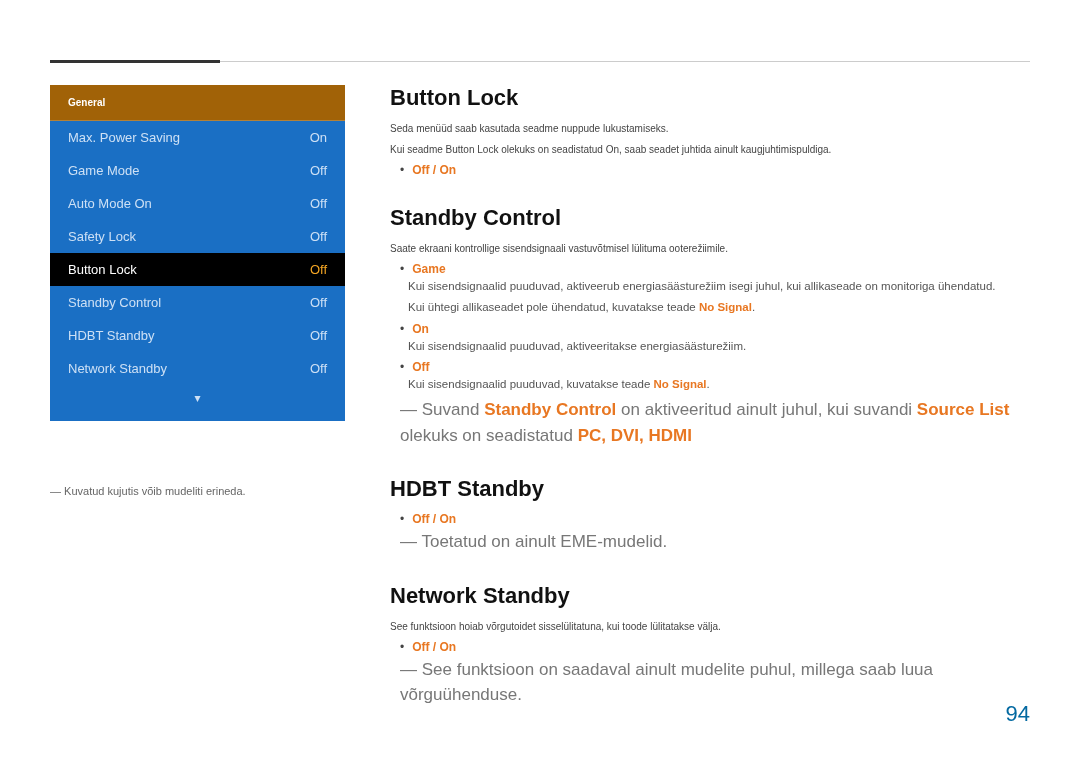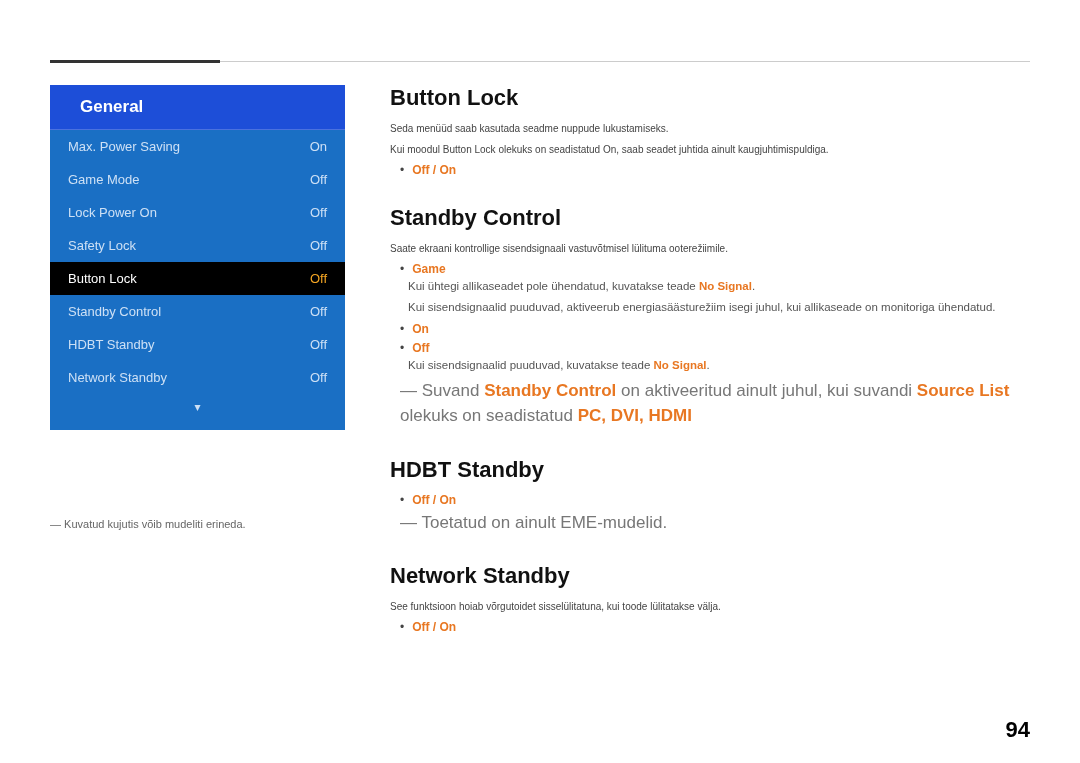--- a/index.html
+++ b/index.html
@@ -36,25 +36,25 @@
     
     .sidebar {
       position: absolute;
       top: 85px;
       left: 50px;
       width: 295px;
       background: #1a6fc4;
       padding-bottom: 10px;
     }
     .sidebar-title {
-      background: #1d4ed8;
+      background: #a16207;
       color: #fff;
-      font-size: 17px;
+      font-size: 10px;
       font-weight: bold;
-      padding: 12px 30px;
+      padding: 12px 18px;
       border-bottom: 1px solid rgba(255,255,255,0.2);
     }
     .sidebar-item {
       display: flex;
       justify-content: space-between;
       align-items: center;
       padding: 9px 18px;
       color: #cde0f5;
       font-size: 13px;
       cursor: pointer;
@@ -72,21 +72,21 @@
     .sidebar-arrow {
       text-align: center;
       padding: 6px;
       color: #cde0f5;
       font-size: 12px;
     }
 
     
     .sidebar-note {
       position: absolute;
-      top: 518px;
+      top: 485px;
       left: 50px;
       font-size: 11px;
       color: #666;
     }
 
     
     .main-content {
       position: absolute;
       top: 85px;
       left: 390px;
@@ -143,25 +143,24 @@
       color: #777;
       margin: 3px 0 3px 10px;
       line-height: 1.5;
     }
     .note-line::before {
       content: '— ';
     }
 
     .page-number {
       position: absolute;
-      bottom: 20px;
+      bottom: 36px;
       right: 50px;
       font-size: 22px;
-      color: #000000;
-      font-weight: bold;
+      color: #0369a1;
     }
   </style>
 </head>
 <body>
 
 <div class="top-lines">
   <div class="top-line-dark"></div>
   <div class="top-line-light"></div>
 </div>
 
@@ -171,21 +170,21 @@
   <div id="sidebar-items">
       <div class="sidebar-item">
         <span>Max. Power Saving</span>
         <span class="item-value">On</span>
       </div>
       <div class="sidebar-item">
         <span>Game Mode</span>
         <span class="item-value">Off</span>
       </div>
       <div class="sidebar-item">
-        <span>Lock Power On</span>
+        <span>Auto Mode On</span>
         <span class="item-value">Off</span>
       </div>
       <div class="sidebar-item">
         <span>Safety Lock</span>
         <span class="item-value">Off</span>
       </div>
       <div class="sidebar-item active">
         <span>Button Lock</span>
         <span class="item-value">Off</span>
       </div>
@@ -205,39 +204,40 @@
   <div class="sidebar-arrow">▾</div>
 </div>
 
 <div class="sidebar-note">― Kuvatud kujutis võib mudeliti erineda.</div>
 
 <div class="main-content">
   <div id="sections-container">
       <div class="section">
         <div class="section-title">Button Lock</div>
         <div class="section-desc">Seda menüüd saab kasutada seadme nuppude lukustamiseks.</div>
-        <div class="section-desc">Kui moodul Button Lock olekuks on seadistatud On, saab seadet juhtida ainult kaugjuhtimispuldiga.</div>
+        <div class="section-desc">Kui seadme Button Lock olekuks on seadistatud On, saab seadet juhtida ainult kaugjuhtimispuldiga.</div>
         <div class="bullet-item">
       <span class="bullet-dot">•</span>
       <span class="bullet-label orange">Off / On</span>
     </div>
       </div>
       <div class="section">
         <div class="section-title">Standby Control</div>
         <div class="section-desc">Saate ekraani kontrollige sisendsignaali vastuvõtmisel lülituma ooterežiimile.</div>
         <div class="bullet-item">
       <span class="bullet-dot">•</span>
       <span class="bullet-label orange">Game</span>
     </div>
+        <div class="bullet-body">Kui sisendsignaalid puuduvad, aktiveerub energiasäästurežiim isegi juhul, kui allikaseade on monitoriga ühendatud.</div>
         <div class="bullet-body">Kui ühtegi allikaseadet pole ühendatud, kuvatakse teade <span style="color:#e87722;font-weight:bold">No Signal</span>.</div>
-        <div class="bullet-body">Kui sisendsignaalid puuduvad, aktiveerub energiasäästurežiim isegi juhul, kui allikaseade on monitoriga ühendatud.</div>
         <div class="bullet-item">
       <span class="bullet-dot">•</span>
       <span class="bullet-label orange">On</span>
     </div>
+        <div class="bullet-body">Kui sisendsignaalid puuduvad, aktiveeritakse energiasäästurežiim.</div>
         <div class="bullet-item">
       <span class="bullet-dot">•</span>
       <span class="bullet-label orange">Off</span>
     </div>
         <div class="bullet-body">Kui sisendsignaalid puuduvad, kuvatakse teade <span style="color:#e87722;font-weight:bold">No Signal</span>.</div>
         <div class="note-line">Suvand <span style="color:#e87722;font-weight:bold">Standby Control</span> on aktiveeritud ainult juhul, kui suvandi <span style="color:#e87722;font-weight:bold">Source List</span> olekuks on seadistatud <span style="color:#e87722;font-weight:bold">PC, DVI, HDMI</span></div>
       </div>
       <div class="section">
         <div class="section-title">HDBT Standby</div>
         <div class="bullet-item">
@@ -246,17 +246,18 @@
     </div>
         <div class="note-line">Toetatud on ainult EME-mudelid.</div>
       </div>
       <div class="section">
         <div class="section-title">Network Standby</div>
         <div class="section-desc">See funktsioon hoiab võrgutoidet sisselülitatuna, kui toode lülitatakse välja.</div>
         <div class="bullet-item">
       <span class="bullet-dot">•</span>
       <span class="bullet-label orange">Off / On</span>
     </div>
+        <div class="note-line">See funktsioon on saadaval ainult mudelite puhul, millega saab luua võrguühenduse.</div>
       </div>
     </div>
 </div>
 
 <div class="page-number">94</div>
 
 </body></html>

